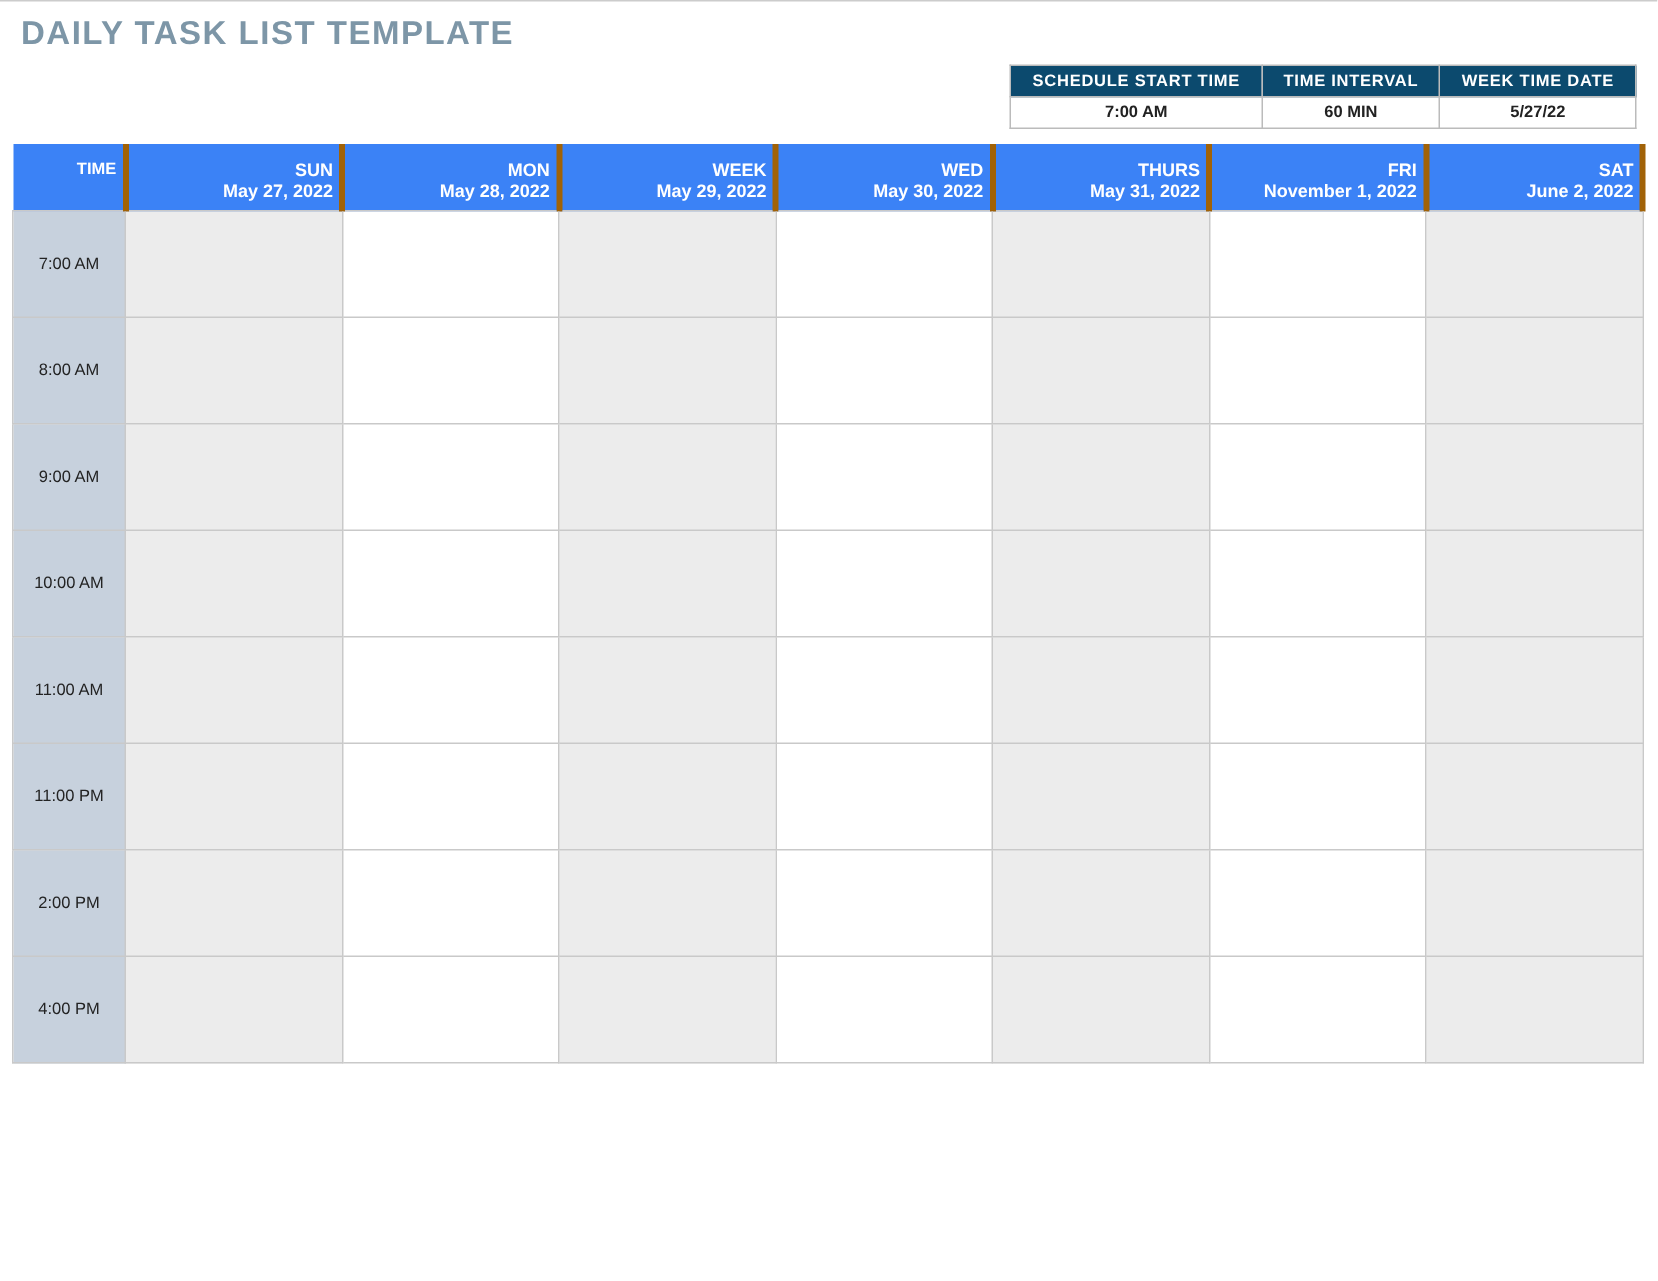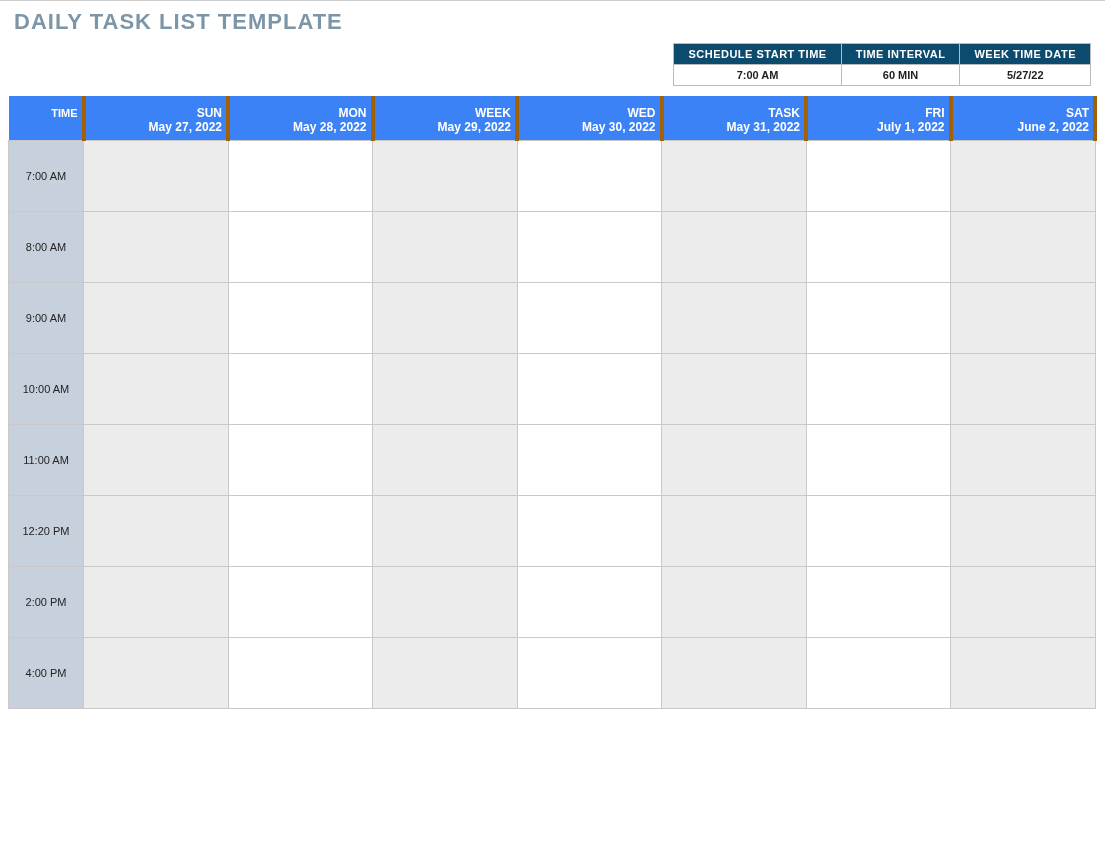--- a/index.html
+++ b/index.html
@@ -70,26 +70,26 @@
           </th>
       <th>
             <span class="dow">WEEK</span>
             <span class="date">May 29, 2022</span>
           </th>
       <th>
             <span class="dow">WED</span>
             <span class="date">May 30, 2022</span>
           </th>
       <th>
-            <span class="dow">TASK</span>
+            <span class="dow">THURS</span>
             <span class="date">May 31, 2022</span>
           </th>
       <th>
             <span class="dow">FRI</span>
-            <span class="date">July 1, 2022</span>
+            <span class="date">November 1, 2022</span>
           </th>
       <th>
             <span class="dow">SAT</span>
             <span class="date">June 2, 2022</span>
           </th>
     </tr>
   </thead>
   <tbody id="grid-body">
         <tr>
           <th>7:00 AM</th>
@@ -135,21 +135,21 @@
           <th>11:00 AM</th>
           <td class="cell" style="background: rgb(236, 236, 236);"></td>
           <td class="cell" style="background: rgb(255, 255, 255);"></td>
           <td class="cell" style="background: rgb(236, 236, 236);"></td>
           <td class="cell" style="background: rgb(255, 255, 255);"></td>
           <td class="cell" style="background: rgb(236, 236, 236);"></td>
           <td class="cell" style="background: rgb(255, 255, 255);"></td>
           <td class="cell" style="background: rgb(236, 236, 236);"></td>
         </tr>
         <tr>
-          <th>12:20 PM</th>
+          <th>11:00 PM</th>
           <td class="cell" style="background: rgb(236, 236, 236);"></td>
           <td class="cell" style="background: rgb(255, 255, 255);"></td>
           <td class="cell" style="background: rgb(236, 236, 236);"></td>
           <td class="cell" style="background: rgb(255, 255, 255);"></td>
           <td class="cell" style="background: rgb(236, 236, 236);"></td>
           <td class="cell" style="background: rgb(255, 255, 255);"></td>
           <td class="cell" style="background: rgb(236, 236, 236);"></td>
         </tr>
         <tr>
           <th>2:00 PM</th>

